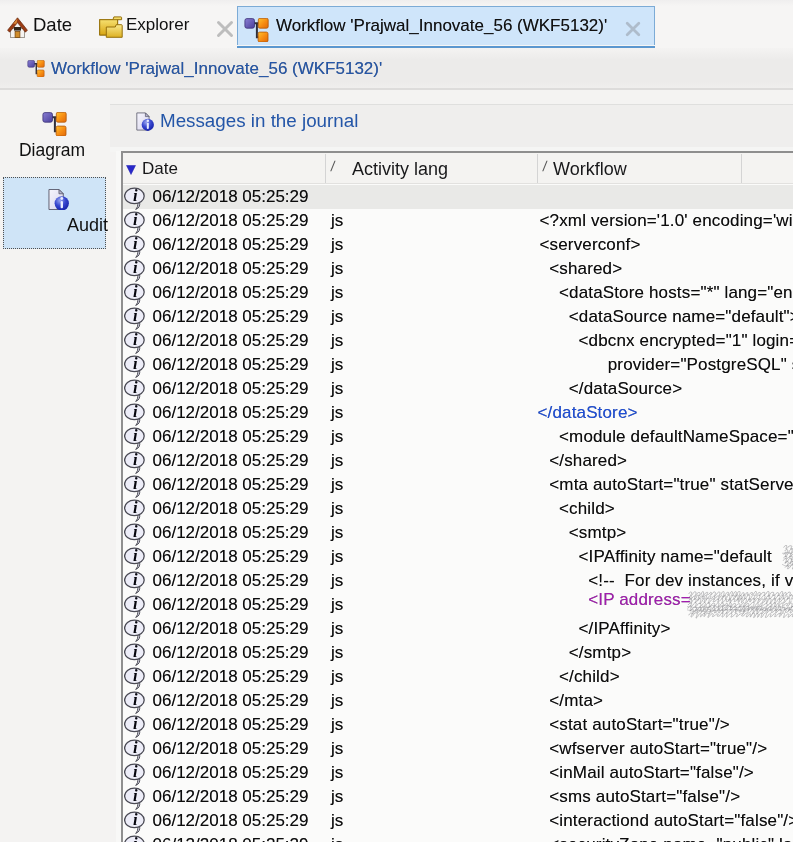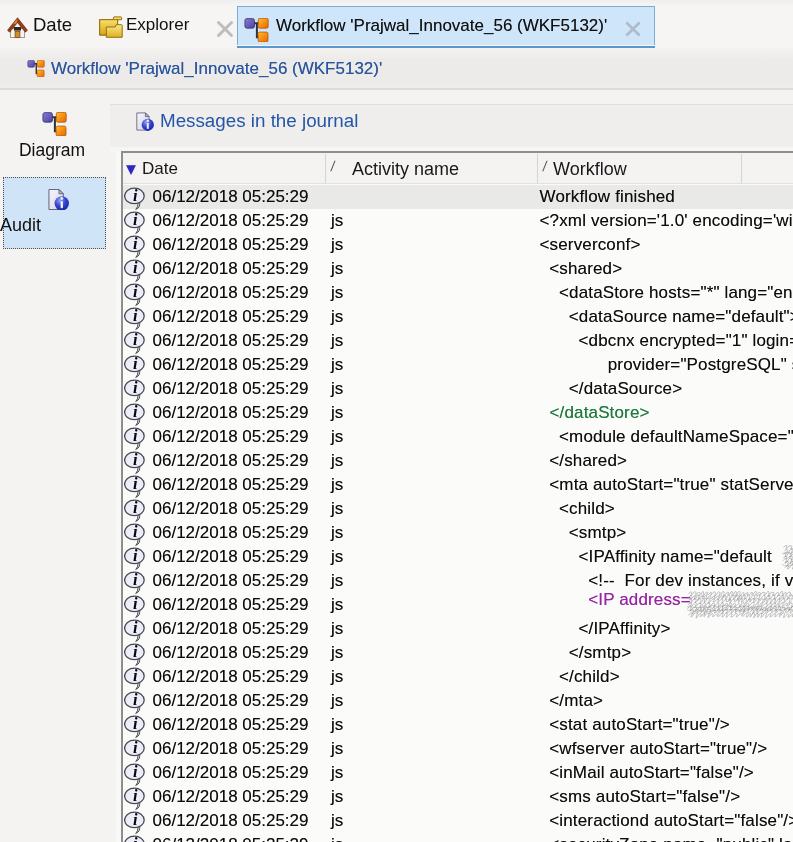--- a/index.html
+++ b/index.html
@@ -114,21 +114,21 @@
 <stop offset="0" stop-color="#f6f5fc"></stop>
           <stop offset="1" stop-color="#d8d5ee"></stop>
         </linearGradient>
 </defs>
 <path d="M1,0.5 H11.5 L16,5 V21.5 H1 Z" fill="url(#pga)" stroke="#5c5c6e" stroke-width="1"></path>
 <path d="M11.5,0.5 V5 H16 Z" fill="#b8b6cf" stroke="#5c5c6e" stroke-width="0.9"></path>
 <circle cx="14.4" cy="15" r="7.5" fill="url(#balla)"></circle>
 <rect x="13.2" y="12.6" width="2.5" height="7.6" rx="1.2" fill="#e8ecff"></rect>
 <circle cx="14.45" cy="10" r="1.5" fill="#e8ecff"></circle>
 </svg>
-<div style="position:absolute;left:0px;top:215px;width:108px;text-align:left;font-size:18px;color:#101010">Audit</div>
+<div style="position:absolute;left:0px;top:215px;width:108px;text-align:right;font-size:18px;color:#101010">Audit</div>
 <svg style="position:absolute;left:136px;top:112px" width="18" height="19" viewBox="0 0 22 22">
 <defs>
 <radialGradient id="ballb" cx="0.38" cy="0.3" r="0.75">
 <stop offset="0" stop-color="#9aa6ee"></stop>
           <stop offset="0.5" stop-color="#3847cf"></stop>
           <stop offset="1" stop-color="#141fa6"></stop>
         </radialGradient>
 <linearGradient id="pgb" x1="0" y1="0" x2="1" y2="1">
 <stop offset="0" stop-color="#f6f5fc"></stop>
           <stop offset="1" stop-color="#d8d5ee"></stop>
@@ -146,31 +146,30 @@
 <div style="position:absolute;left:123px;top:184px;width:670px;height:658px;background:#fbfbfa"></div>
 <div style="position:absolute;left:123px;top:153px;width:670px;height:31px;background:#f4f3f1;border-bottom:1px solid #e2e1df;box-sizing:border-box"></div>
 <div style="position:absolute;left:325px;top:154px;width:1px;height:29px;background:#d4d4d4"></div>
 <div style="position:absolute;left:537px;top:154px;width:1px;height:29px;background:#d4d4d4"></div>
 <div style="position:absolute;left:741px;top:154px;width:1px;height:29px;background:#d4d4d4"></div>
 <svg style="position:absolute;left:125.5px;top:164.5px" width="10" height="10" viewBox="0 0 10 10">
 <path d="M0.5,0.5 H9.5 L5,9.5 Z" fill="#2828c8" stroke="#1a1ab0" stroke-width="0.5"></path>
     </svg>
 <div style="position:absolute;left:142px;top:153px;height:31px;line-height:32px;font-size:17px;white-space:nowrap;color:#18181a">Date</div>
 <div style="position:absolute;left:331px;top:158px;font-size:14px;color:#555;transform:skewX(-8deg)">/</div>
-<div style="position:absolute;left:352px;top:153px;height:31px;line-height:32px;font-size:18px;white-space:nowrap;color:#18181a">Activity name</div>
+<div style="position:absolute;left:352px;top:153px;height:31px;line-height:32px;font-size:18px;white-space:nowrap;color:#18181a">Activity lang</div>
 <div style="position:absolute;left:543px;top:158px;font-size:14px;color:#555;transform:skewX(-8deg)">/</div>
 <div style="position:absolute;left:553px;top:153px;height:31px;line-height:32px;font-size:18px;white-space:nowrap;color:#18181a">Workflow</div>
 <div style="position:absolute;left:123px;top:184.5px;width:670px;height:24px;background:#e9e9e7"></div>
 <svg style="position:absolute;left:124px;top:185.5px" width="22" height="24" viewBox="0 0 22 24">
 <path d="M13.6,16.9 C14.2,19.4 13.4,21.6 11.7,23.4 C14.9,22.3 16.1,19.9 15.7,16.2 Z" fill="#d8d8e6" stroke="#4a4a54" stroke-width="1"></path>
 <ellipse cx="10.4" cy="9.9" rx="9.8" ry="7.8" fill="#ededf8" stroke="#4a4a54" stroke-width="1.3"></ellipse>
 <text x="11.2" y="15.1" font-family="Liberation Serif" font-weight="bold" font-style="italic" font-size="16.5px" fill="#06060e" text-anchor="middle">i</text>
 </svg>
 <div class="t17" style="position:absolute;left:152.5px;top:184.5px;height:24px;line-height:24px;color:#0c0c0c">06/12/2018 05:25:29</div>
-<div class="t17" style="position:absolute;left:539.5px;top:184.5px;height:24px;line-height:24px;color:#0c0c0c;white-space:pre;letter-spacing:0.15px">Workflow finished</div>
 <svg style="position:absolute;left:124px;top:209.5px" width="22" height="24" viewBox="0 0 22 24">
 <path d="M13.6,16.9 C14.2,19.4 13.4,21.6 11.7,23.4 C14.9,22.3 16.1,19.9 15.7,16.2 Z" fill="#d8d8e6" stroke="#4a4a54" stroke-width="1"></path>
 <ellipse cx="10.4" cy="9.9" rx="9.8" ry="7.8" fill="#ededf8" stroke="#4a4a54" stroke-width="1.3"></ellipse>
 <text x="11.2" y="15.1" font-family="Liberation Serif" font-weight="bold" font-style="italic" font-size="16.5px" fill="#06060e" text-anchor="middle">i</text>
 </svg>
 <div class="t17" style="position:absolute;left:152.5px;top:208.5px;height:24px;line-height:24px;color:#0c0c0c">06/12/2018 05:25:29</div>
 <div class="t17" style="position:absolute;left:331px;top:208.5px;height:24px;line-height:24px;color:#0c0c0c">js</div>
 <div class="t17" style="position:absolute;left:539.5px;top:208.5px;height:24px;line-height:24px;color:#0c0c0c;white-space:pre;letter-spacing:0.15px">&lt;?xml version='1.0' encoding='windows-1252'?&gt;</div>
 <svg style="position:absolute;left:124px;top:233.5px" width="22" height="24" viewBox="0 0 22 24">
 <path d="M13.6,16.9 C14.2,19.4 13.4,21.6 11.7,23.4 C14.9,22.3 16.1,19.9 15.7,16.2 Z" fill="#d8d8e6" stroke="#4a4a54" stroke-width="1"></path>
@@ -228,21 +227,21 @@
 <div class="t17" style="position:absolute;left:152.5px;top:376.5px;height:24px;line-height:24px;color:#0c0c0c">06/12/2018 05:25:29</div>
 <div class="t17" style="position:absolute;left:331px;top:376.5px;height:24px;line-height:24px;color:#0c0c0c">js</div>
 <div class="t17" style="position:absolute;left:539.5px;top:376.5px;height:24px;line-height:24px;color:#0c0c0c;white-space:pre;letter-spacing:0.15px">      &lt;/dataSource&gt;</div>
 <svg style="position:absolute;left:124px;top:401.5px" width="22" height="24" viewBox="0 0 22 24">
 <path d="M13.6,16.9 C14.2,19.4 13.4,21.6 11.7,23.4 C14.9,22.3 16.1,19.9 15.7,16.2 Z" fill="#d8d8e6" stroke="#4a4a54" stroke-width="1"></path>
 <ellipse cx="10.4" cy="9.9" rx="9.8" ry="7.8" fill="#ededf8" stroke="#4a4a54" stroke-width="1.3"></ellipse>
 <text x="11.2" y="15.1" font-family="Liberation Serif" font-weight="bold" font-style="italic" font-size="16.5px" fill="#06060e" text-anchor="middle">i</text>
 </svg>
 <div class="t17" style="position:absolute;left:152.5px;top:400.5px;height:24px;line-height:24px;color:#0c0c0c">06/12/2018 05:25:29</div>
 <div class="t17" style="position:absolute;left:331px;top:400.5px;height:24px;line-height:24px;color:#0c0c0c">js</div>
-<div class="t17" style="position:absolute;left:530px;top:400.5px;height:24px;line-height:24px;color:#15803d;white-space:pre;letter-spacing:0.15px">    &lt;/dataStore&gt;</div>
+<div class="t17" style="position:absolute;left:518px;top:400.5px;height:24px;line-height:24px;color:#1d4ed8;white-space:pre;letter-spacing:0.15px">    &lt;/dataStore&gt;</div>
 <svg style="position:absolute;left:124px;top:425.5px" width="22" height="24" viewBox="0 0 22 24">
 <path d="M13.6,16.9 C14.2,19.4 13.4,21.6 11.7,23.4 C14.9,22.3 16.1,19.9 15.7,16.2 Z" fill="#d8d8e6" stroke="#4a4a54" stroke-width="1"></path>
 <ellipse cx="10.4" cy="9.9" rx="9.8" ry="7.8" fill="#ededf8" stroke="#4a4a54" stroke-width="1.3"></ellipse>
 <text x="11.2" y="15.1" font-family="Liberation Serif" font-weight="bold" font-style="italic" font-size="16.5px" fill="#06060e" text-anchor="middle">i</text>
 </svg>
 <div class="t17" style="position:absolute;left:152.5px;top:424.5px;height:24px;line-height:24px;color:#0c0c0c">06/12/2018 05:25:29</div>
 <div class="t17" style="position:absolute;left:331px;top:424.5px;height:24px;line-height:24px;color:#0c0c0c">js</div>
 <div class="t17" style="position:absolute;left:539.5px;top:424.5px;height:24px;line-height:24px;color:#0c0c0c;white-space:pre;letter-spacing:0.15px">    &lt;module defaultNameSpace="nms"/&gt;</div>
 <svg style="position:absolute;left:124px;top:449.5px" width="22" height="24" viewBox="0 0 22 24">
 <path d="M13.6,16.9 C14.2,19.4 13.4,21.6 11.7,23.4 C14.9,22.3 16.1,19.9 15.7,16.2 Z" fill="#d8d8e6" stroke="#4a4a54" stroke-width="1"></path>

